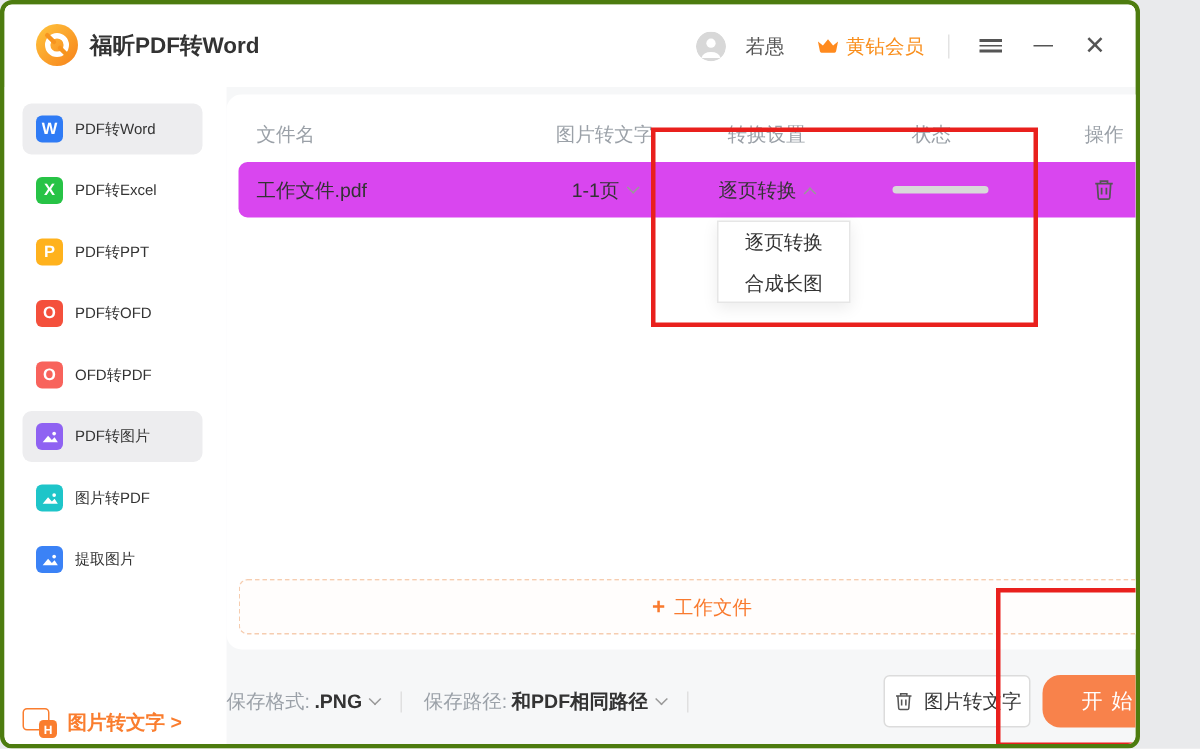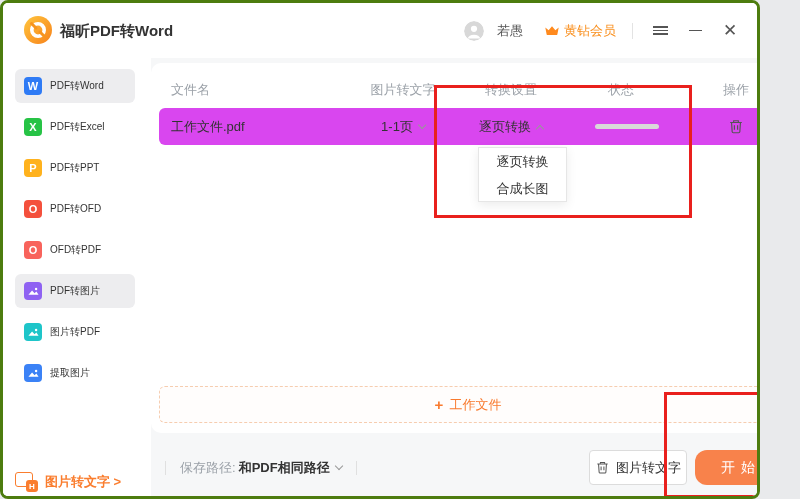--- a/index.html
+++ b/index.html
@@ -239,20 +239,25 @@
         <div class="dd-item">合成长图</div>
       </div>
 
       <div id="add-file">
         <span class="plus">+</span>
         <span>工作文件</span>
       </div>
     </div>
 
     <div id="bottombar">
+      <span class="opt">
+        <span class="k">保存格式:</span>
+        <span class="v">.PNG</span>
+        <i class="chev chev-down"></i>
+      </span>
       <span class="bb-divider"></span>
       <span class="opt">
         <span class="k">保存路径:</span>
         <span class="v">和PDF相同路径</span>
         <i class="chev chev-down"></i>
       </span>
       <span class="bb-divider"></span>
 
       <button class="btn-clear">
         <svg width="15" height="15" viewBox="0 0 16 16" fill="none" stroke="#555" stroke-width="1.1">

